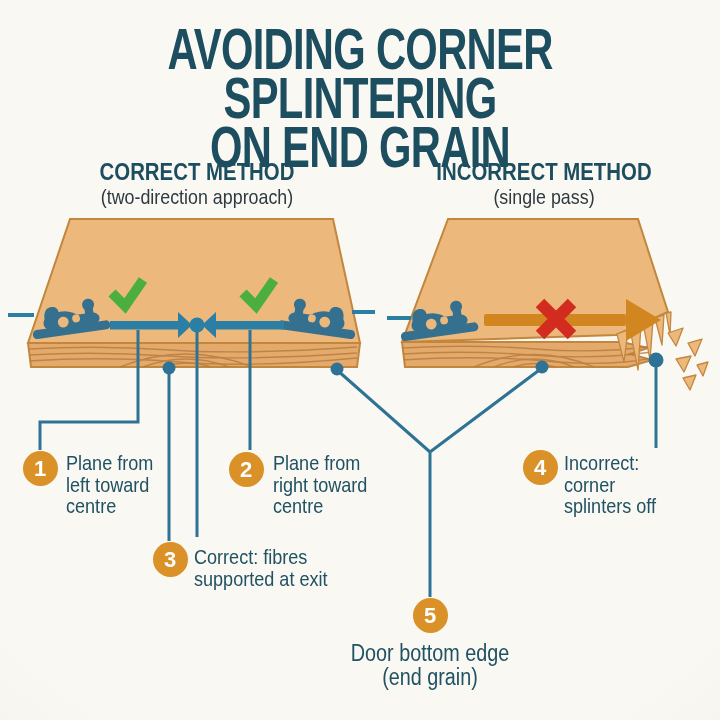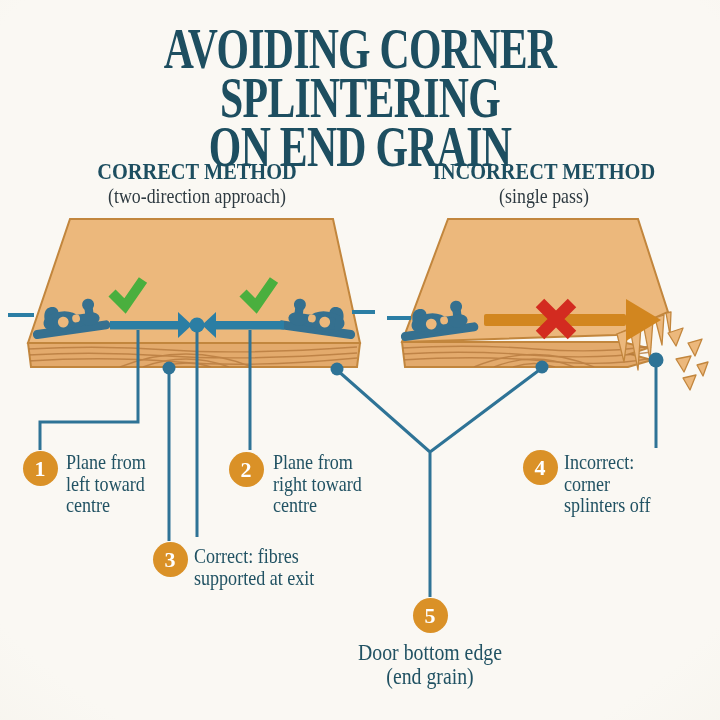--- a/index.html
+++ b/index.html
@@ -1,20 +1,20 @@
 <!DOCTYPE html>
 <html style="--background: #f8f6f1; --heading_text: #1d4e60; --subheading_text: #2e3a41; --body_text: #215263; --wood_face: #ecb87c; --wood_edge: #e3aa6c; --wood_grain: #b67a3e; --wood_outline: #c2863d; --tool_blue: #35708f; --arrow_teal: #2b7ea4; --leader_line: #2e7396; --check_green: #4aaf3e; --cross_red: #d32b20; --arrow_orange: #d2861f; --badge_orange: #da9127; --badge_text: #ffffff;"><head>
 <meta charset="utf-8">
 <style>
   html,body{margin:0;padding:0;}
   .canvas{
     position:relative;width:720px;height:720px;overflow:hidden;
     background:var(--background,#f8f6f1);
     background-image:radial-gradient(120% 115% at 50% 45%, #faf8f3 55%, #eeeae1 100%);
-    font-family:Liberation Serif, serif;
+    font-family:Liberation Sans, sans-serif;
   }
   .title{
     position:absolute;top:24px;left:0;width:720px;text-align:center;
     font-weight:bold;font-size:58px;line-height:49px;color:var(--heading_text,#1d4e60);
     transform:scaleX(.72);transform-origin:50% 0;letter-spacing:-1px;
   }
   .mhead{position:absolute;top:158px;text-align:center;transform:scaleX(.85);transform-origin:50% 0;}
   .mhead .mh1{font-weight:bold;font-size:24px;line-height:27px;color:var(--heading_text,#1d4e60);}
   .mhead .mh2{font-size:21px;line-height:23px;color:var(--subheading_text,#2e3a41);}
   .scene{position:absolute;left:0;top:0;}

